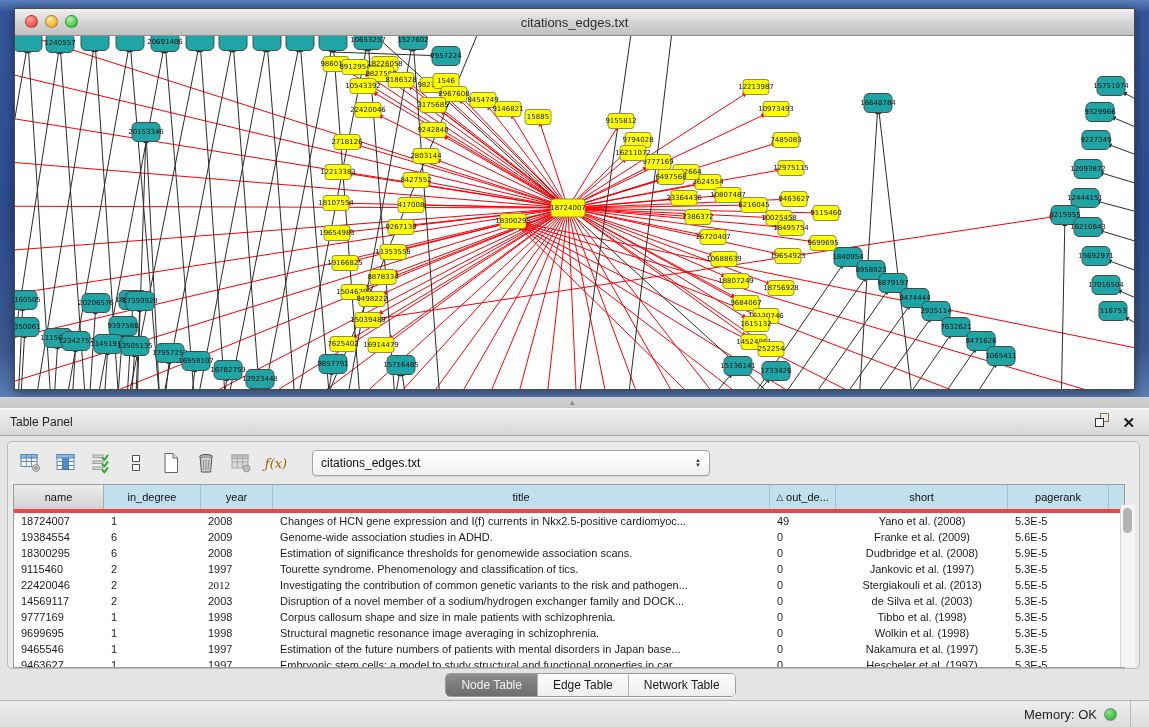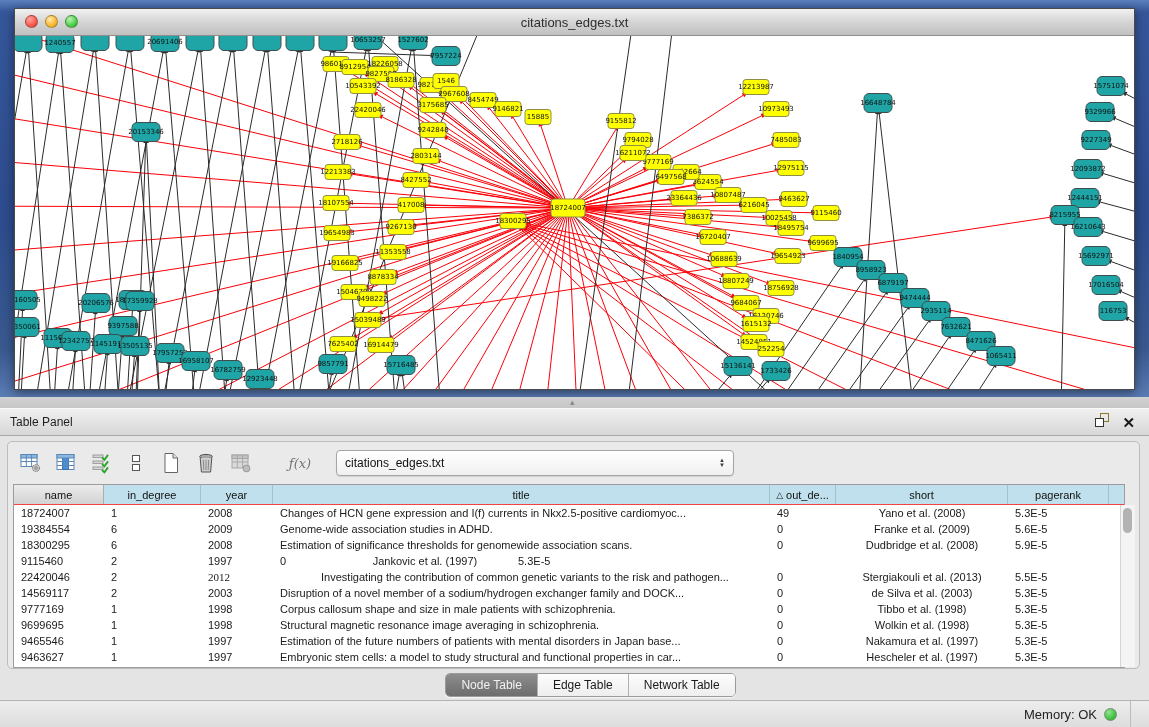--- a/index.html
+++ b/index.html
@@ -33,29 +33,29 @@
                 border-bottom:1px solid #a9a9a9;display:flex;align-items:center;}
   .panel-title{font-size:12px;color:#1f1f1f;padding-left:10px;}
   .panel-actions{margin-left:auto;display:flex;align-items:center;gap:12px;padding-right:14px;}
   .close-x{font-size:15px;font-weight:bold;color:#1a1a1a;line-height:15px;}
   .panel-body{position:absolute;left:0;top:437px;width:1149px;height:263px;background:#e4e4e4;}
   .card{position:absolute;left:7px;top:441px;width:1133px;height:228px;box-sizing:border-box;
         background:#eaeaea;border:1px solid #bcbcbc;border-radius:5px;}
 
   .toolbar{position:absolute;left:18px;top:447px;height:32px;display:flex;align-items:center;gap:9px;}
   .tool{width:26px;height:26px;display:flex;align-items:center;justify-content:center;}
-  .fx{font-family:"DejaVu Serif",serif;font-style:italic;font-size:13px;color:#737373;margin-left:24px;}
+  .fx{font-family:"DejaVu Serif",serif;font-style:italic;font-size:13px;color:#a16207;}
   .combo{width:380px;height:24px;background:linear-gradient(#ffffff,#f0f0f0);border:1px solid #a5a5a5;
          border-radius:4px;display:flex;align-items:center;font-size:12px;color:#111;
          padding:0 8px;margin-left:14px;box-shadow:0 1px 1px rgba(0,0,0,.1);}
   .combo-arrows{margin-left:auto;display:flex;flex-direction:column;font-size:6px;line-height:5px;color:#3a3a3a;text-align:center;}
 
   .table{position:absolute;left:13px;top:484px;width:1112px;height:184px;background:#fff;
          border:1px solid #9c9c9c;box-sizing:border-box;overflow:hidden;}
-  .thead{display:flex;height:20px;background:#bfe0ec;border-bottom:1px solid #ef4444;box-sizing:border-box;}
+  .thead{display:flex;height:28px;background:#bfe0ec;border-bottom:4px solid #ef4444;box-sizing:border-box;}
   .th{box-sizing:border-box;border-right:1px solid #9fc4d2;display:flex;align-items:center;
       justify-content:center;font-size:11px;color:#111;white-space:nowrap;overflow:hidden;}
   .th.first{background:linear-gradient(#ececec,#d2d2d2);border-right:1px solid #adadad;}
   .sortmark{font-size:9px;margin-right:3px;color:#222;}
   .tr{display:flex;height:16px;align-items:center;background:#fff;}
   .td{font-size:11px;color:#1a1a1a;padding-left:7px;white-space:nowrap;overflow:hidden;box-sizing:border-box;}
   .td.center{text-align:center;padding-left:0;}
   .vscroll{position:absolute;right:14px;top:505px;width:14px;height:162px;background:#f4f4f4;
            border-left:1px solid #d4d4d4;}
   .vthumb{position:absolute;left:2px;top:3px;width:9px;height:25px;background:#b3b3b3;border-radius:5px;}
@@ -755,29 +755,30 @@
         <div class="td" style="width: 72px;">2008</div>
         <div class="td" style="width: 497px;">Estimation of significance thresholds for genomewide association scans.</div>
         <div class="td" style="width: 66px;">0</div>
         <div class="td center" style="width: 172px;">Dudbridge et al. (2008)</div>
         <div class="td" style="width: 101px;">5.9E-5</div>
       </div>
       <div class="tr">
         <div class="td" style="width: 90px;">9115460</div>
         <div class="td" style="width: 97px;">2</div>
         <div class="td" style="width: 72px;">1997</div>
+        <div class="td" style="width: 497px;">Tourette syndrome. Phenomenology and classification of tics.</div>
         <div class="td" style="width: 66px;">0</div>
         <div class="td center" style="width: 172px;">Jankovic et al. (1997)</div>
         <div class="td" style="width: 101px;">5.3E-5</div>
       </div>
       <div class="tr">
         <div class="td" style="width: 90px;">22420046</div>
         <div class="td" style="width: 97px;">2</div>
         <div class="td" style="width: 72px; font-family: Liberation Serif, serif;">2012</div>
-        <div class="td" style="width: 497px; text-align: center;">Investigating the contribution of common genetic variants to the risk and pathogen...</div>
+        <div class="td" style="width: 497px;">Investigating the contribution of common genetic variants to the risk and pathogen...</div>
         <div class="td" style="width: 66px;">0</div>
         <div class="td center" style="width: 172px;">Stergiakouli et al. (2013)</div>
         <div class="td" style="width: 101px;">5.5E-5</div>
       </div>
       <div class="tr">
         <div class="td" style="width: 90px;">14569117</div>
         <div class="td" style="width: 97px;">2</div>
         <div class="td" style="width: 72px;">2003</div>
         <div class="td" style="width: 497px;">Disruption of a novel member of a sodium/hydrogen exchanger family and DOCK...</div>
         <div class="td" style="width: 66px;">0</div>

